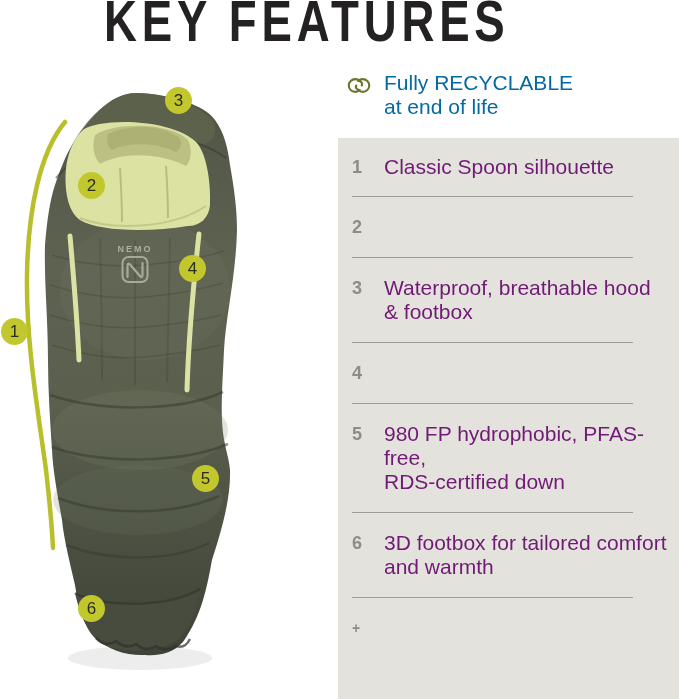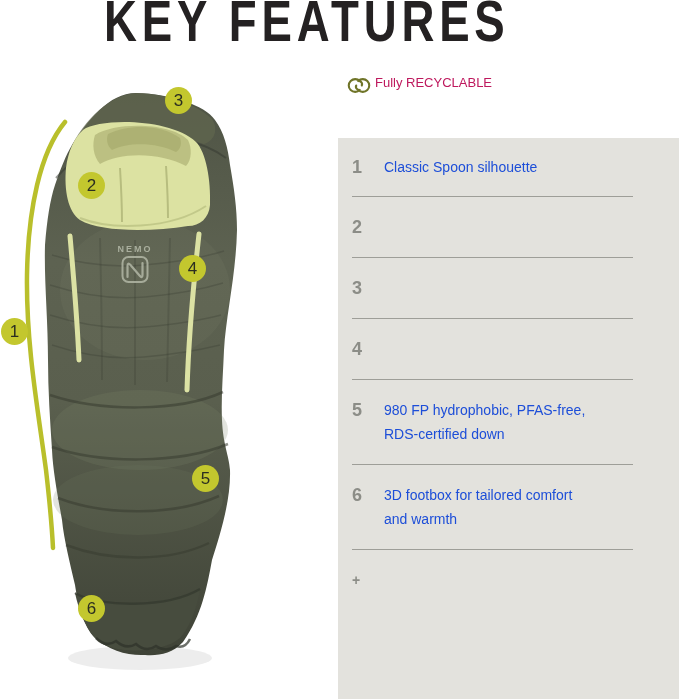--- a/index.html
+++ b/index.html
@@ -10,36 +10,36 @@
   
   .title{
     position:absolute;left:104px;top:-7px;margin:0;
     font-size:57px;font-weight:700;letter-spacing:6px;line-height:1;
     color:#242122;white-space:nowrap;
     transform:scaleX(0.80);transform-origin:0 0;
   }
   
   .recyclable{position:absolute;left:343px;top:71px;display:flex;align-items:flex-start;}
   .recyclable .loop{width:32px;height:27px;flex:none;margin-top:1px;}
-  .recyclable .txt{margin-left:0;font-size:13px;line-height:24px;color:#be185d;}
+  .recyclable .txt{margin-left:9px;font-size:21px;line-height:24px;color:#0369a1;}
   
   .panel{position:absolute;left:338px;top:138px;width:341px;height:561px;background:#e3e2dd;}
   .feature-row{
     display:flex;margin:0 46px 0 14px;padding:18px 0;
     border-top:1px solid #9e9e98;
   }
   .feature-row.single{padding:17px 0;border-top:none;}
   .feature-num{
     width:22px;flex:none;margin-right:10px;
     font-size:18px;font-weight:600;line-height:24px;color:#8c8d87;
   }
   .feature-num.plus{font-size:14px;font-weight:700;}
   .feature-text{
     flex:none;width:285px;white-space:pre-line;
-    font-size:14px;line-height:24px;color:#1d4ed8;
+    font-size:21px;line-height:24px;color:#701a75;
   }
   
   .bag-svg{position:absolute;left:0;top:60px;}
   .callout{
     position:absolute;width:27px;height:27px;border-radius:50%;
     background:#c3c72e;color:#2b2e21;
     display:flex;align-items:center;justify-content:center;
     font-size:17px;line-height:1;font-weight:500;
   }
   .co-1{left:1px;top:318px;} .co-2{left:78px;top:172px;} .co-3{left:165px;top:87px;}
@@ -150,33 +150,36 @@
     <svg class="loop" viewBox="0 0 40 26">
       <g fill="none" stroke="#6f7428" stroke-width="2.6" stroke-linecap="round">
         <path d="M 21,7.5 a 8,8 0 1 0 0,11"></path>
         <path d="M 21,7.5 q 4,2 2.5,5.5"></path>
         <path d="M 19,18.5 a 8,8 0 1 0 0,-11"></path>
         <path d="M 19,18.5 q -4,-2 -2.5,-5.5"></path>
       </g>
     </svg>
     <div class="txt">
       <div>Fully RECYCLABLE</div>
+      <div>at end of life</div>
     </div>
   </div>
 
   <div class="panel">
     <div class="feature-row single">
       <span class="feature-num">1</span>
       <span class="feature-text">Classic Spoon silhouette</span>
     </div>
     <div class="feature-row">
       <span class="feature-num">2</span>
     </div>
     <div class="feature-row">
       <span class="feature-num">3</span>
+      <span class="feature-text">Waterproof, breathable hood
+&amp; footbox</span>
     </div>
     <div class="feature-row">
       <span class="feature-num">4</span>
     </div>
     <div class="feature-row">
       <span class="feature-num">5</span>
       <span class="feature-text">980 FP hydrophobic, PFAS-free,
 RDS-certified down</span>
     </div>
     <div class="feature-row">

